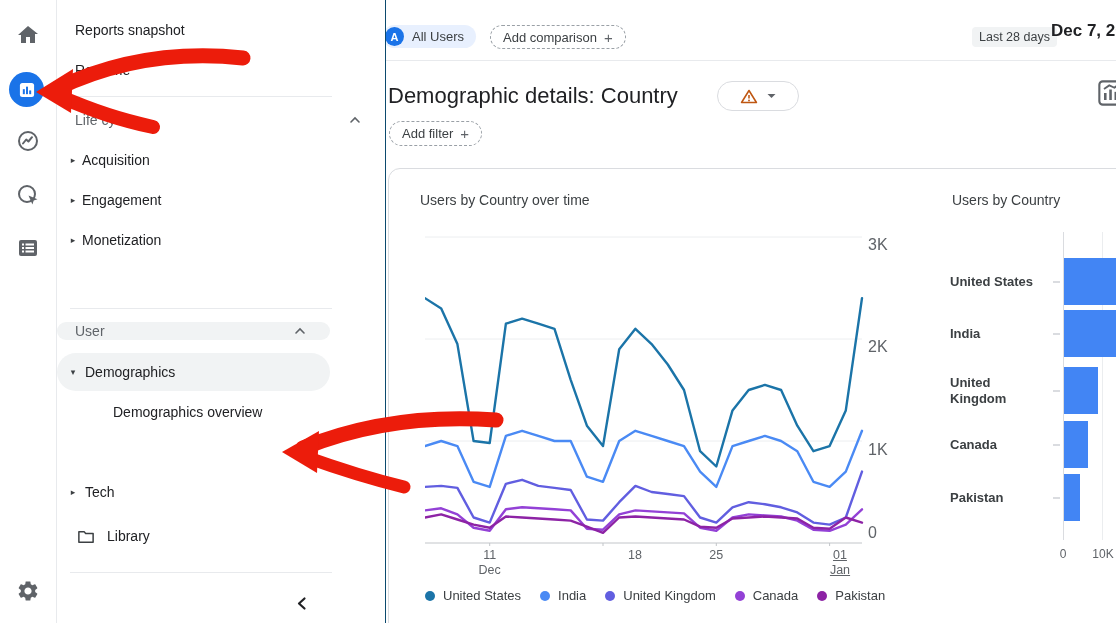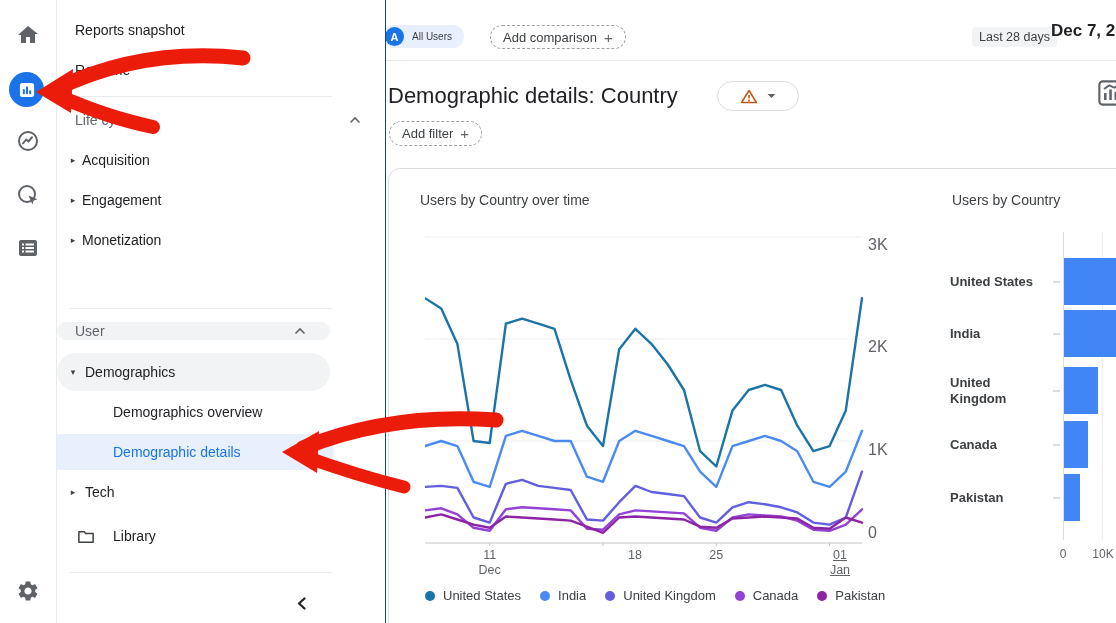--- a/index.html
+++ b/index.html
@@ -133,43 +133,40 @@
           <path d="M2 6l4-4 4 4" fill="none" stroke="#5f6368" stroke-width="1.6" stroke-linecap="round"></path>
         </svg>
     </div>
     <div class="side-row pill-row" style="top:353px; height:38px; border-radius:19px; color:#202124">
       <span class="tri" style="padding-left:10px">▾</span>
       <span style="padding-left:6px">Demographics</span>
     </div>
     <div class="side-row" style="top:396px">
         <span style="padding-left:56px">Demographics overview</span>
       </div>
-    <div class="side-row" id="demo-details-row" style="top:434px">
-        <span style="padding-left:56px">Demographic details</span>
-      </div>
     <div class="side-row" style="top:476px">
         <span class="tri" style="padding-left:10px">▸</span>
         <span style="padding-left:6px">Tech</span>
       </div>
 
     <div class="side-row" style="top:520px">
       <svg style="margin-left:20px" width="18" height="15" viewBox="0 0 24 20">
           <path d="M2.5 3.5h7l2 2.5h10v11.5h-19z" fill="none" stroke="#3c4043" stroke-width="2" stroke-linejoin="round"></path>
         </svg>
-      <span style="padding-left:18px">Library</span>
+      <span style="padding-left:12px">Library</span>
     </div>
     <div class="side-div" style="top:572px"></div>
     <svg class="abs" style="left:238px; top:596px" width="14" height="15" viewBox="0 0 14 15">
         <path d="M9.5 2.5L4 7.5l5.5 5" fill="none" stroke="#202124" stroke-width="2.2" stroke-linecap="round" stroke-linejoin="round"></path>
       </svg>
   </div>
 
   <div id="all-users-pill" class="abs">
     <span id="all-users-avatar">A</span>
-    <span style="font-size:10px; color:#3c4043">All Users</span>
+    <span style="font-size:13px; color:#3c4043">All Users</span>
   </div>
   <div id="add-comparison-chip" class="abs chip-dashed">
     <span>Add comparison</span>
       <span class="plus">+</span>
   </div>
   <div id="last28" class="abs">Last 28 days</div>
   <div id="date-value" class="abs">Dec 7, 20</div>
   <div id="hdr-divider" class="abs"></div>
 
   <div id="page-title" class="abs">Demographic details: Country</div>

